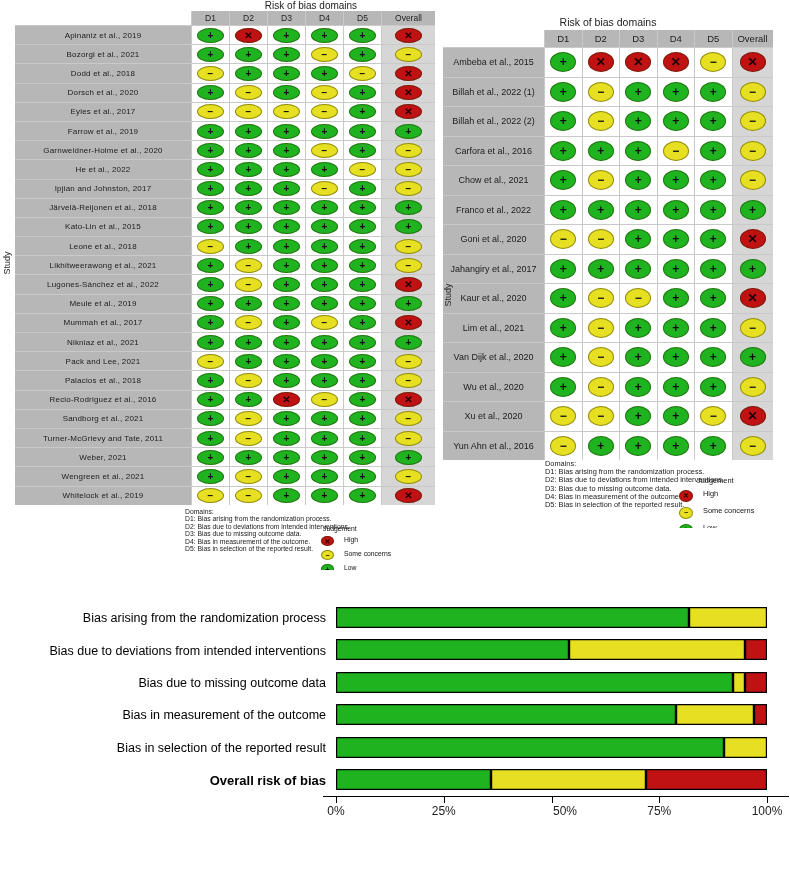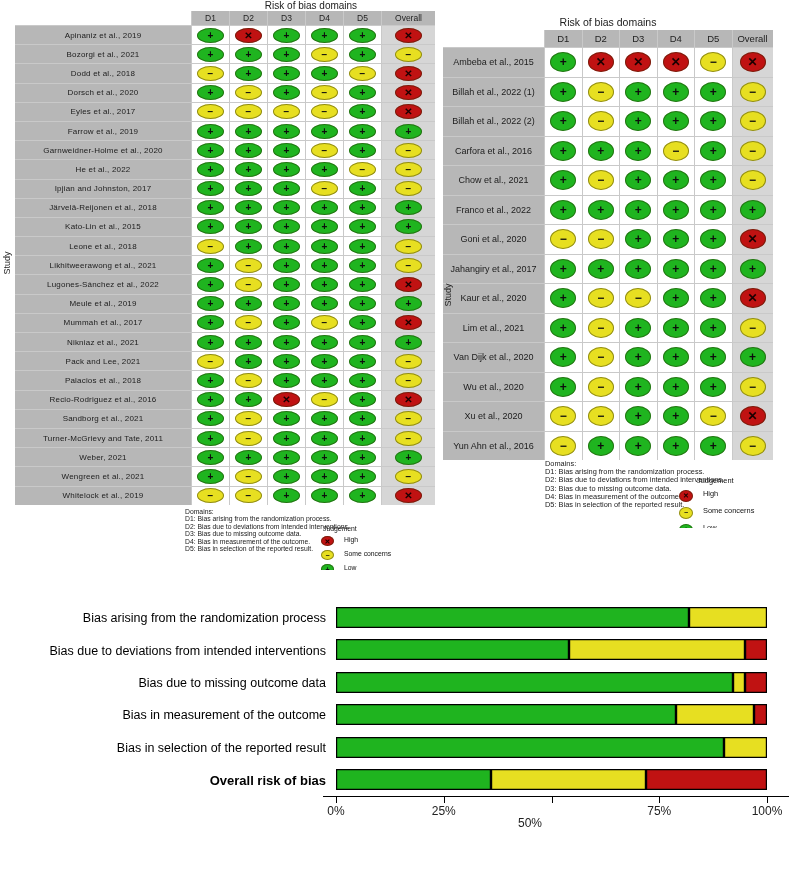--- a/index.html
+++ b/index.html
@@ -958,21 +958,21 @@
           </div>
         </div>
       </div>
     <div class="axis-line"></div>
     <div id="axis-ticks">
         <div class="tick" style="left: 336px;"></div>
         <div class="tick-label" style="left: 306px;">0%</div>
         <div class="tick" style="left: 443.75px;"></div>
         <div class="tick-label" style="left: 413.75px;">25%</div>
         <div class="tick" style="left: 551.5px;"></div>
-        <div class="tick-label" style="left: 500px; margin-top: 12px;">50%</div>
+        <div class="tick-label" style="left: 535px;">50%</div>
         <div class="tick" style="left: 659.25px;"></div>
         <div class="tick-label" style="left: 629.25px;">75%</div>
         <div class="tick" style="left: 767px;"></div>
         <div class="tick-label" style="left: 737px;">100%</div>
       </div>
     <div id="chart-legend">
       <div class="leg-item">
         <span class="swatch" style="background: rgb(31, 180, 31);"></span>
         <span class="leg-label">Low risk</span>
       </div>

